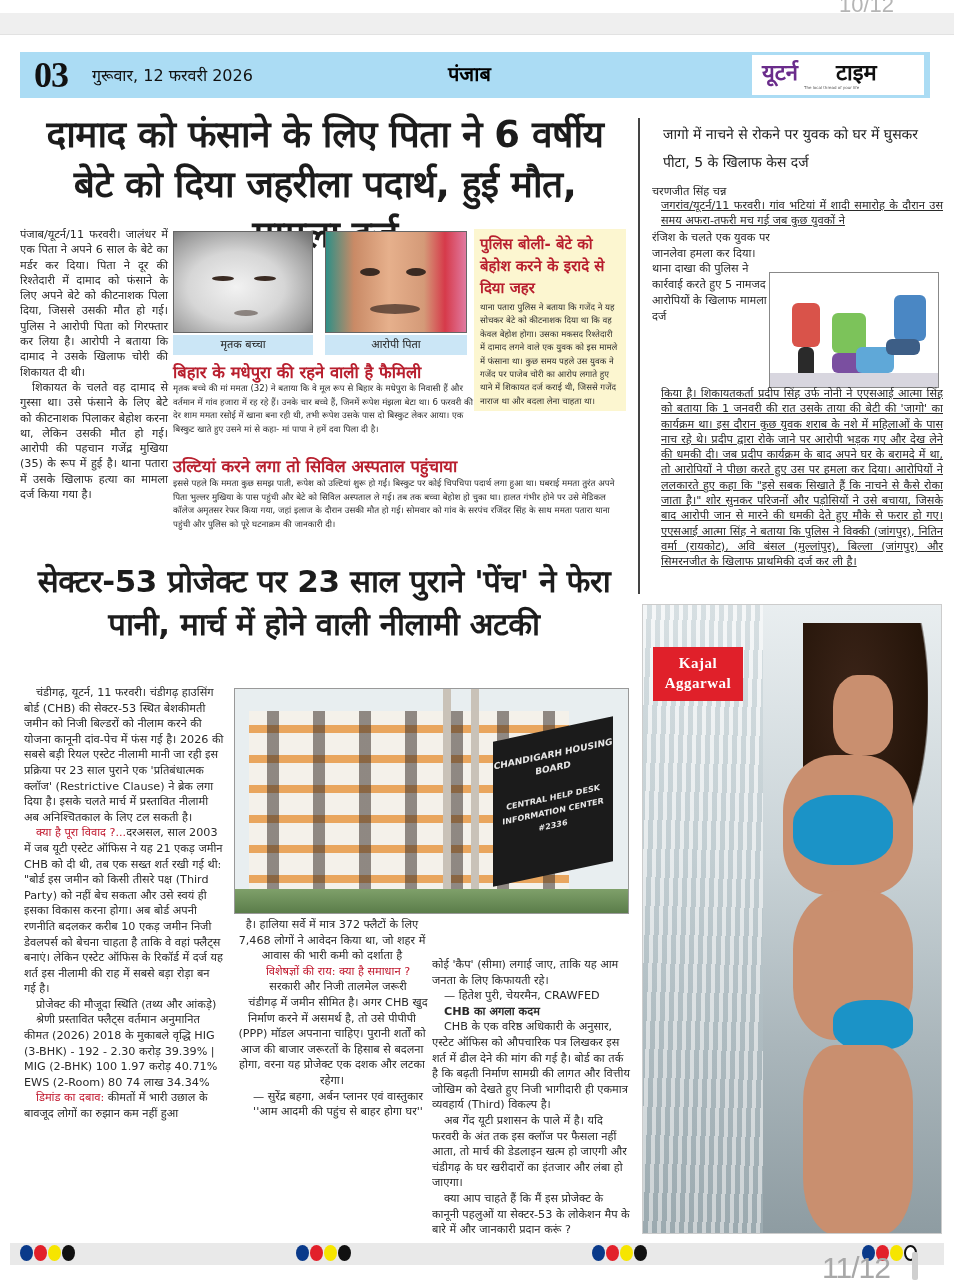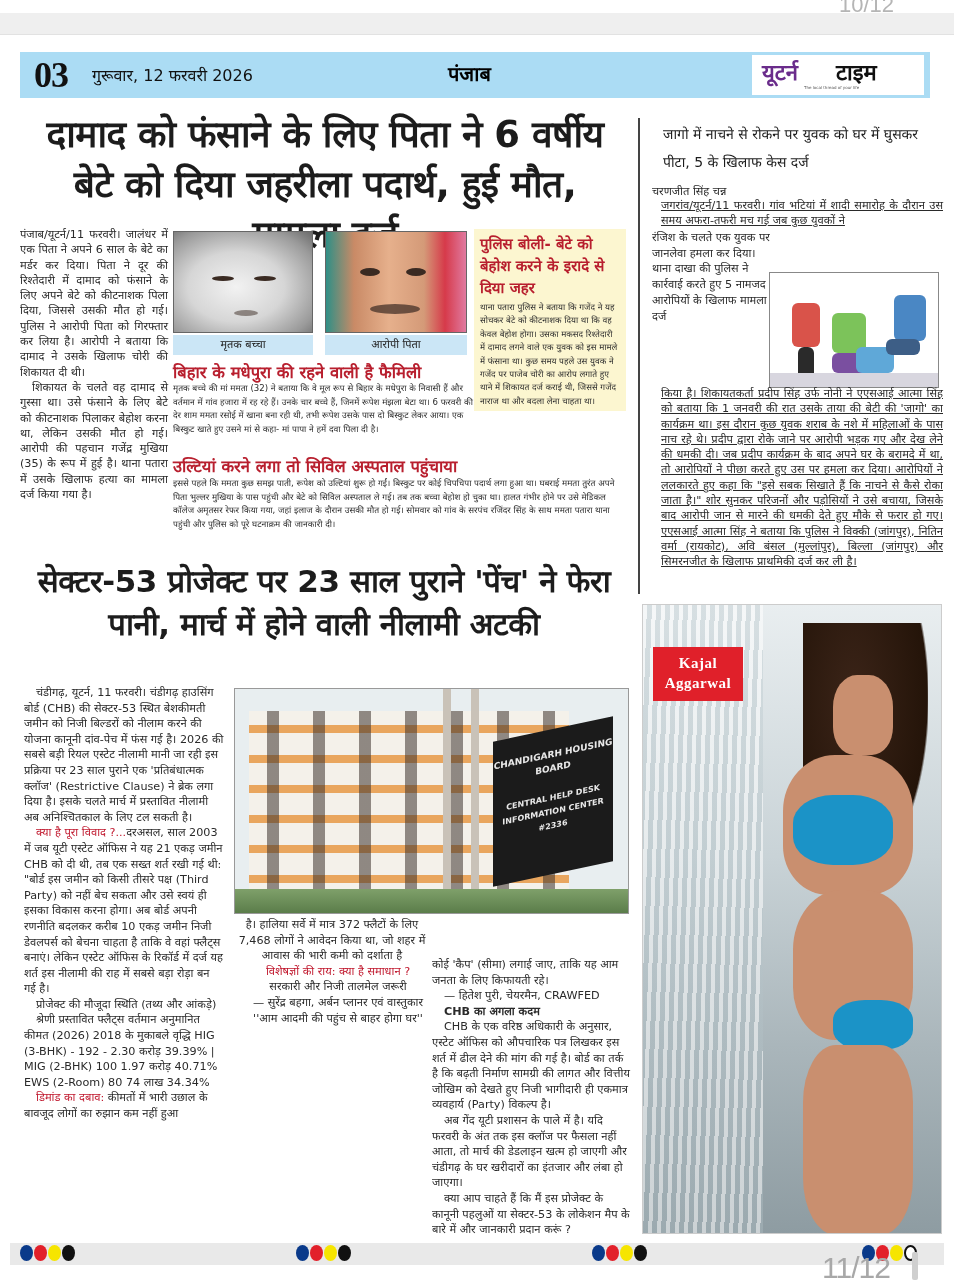--- a/index.html
+++ b/index.html
@@ -186,29 +186,30 @@
       <span style="display:block;">CENTRAL HELP DESK</span>
       <span style="display:block;">INFORMATION CENTER</span>
       <span style="display:block;">#2336</span>
     </div>
   </div>
 
   <div class="b-col2">
     <p>है। हालिया सर्वे में मात्र 372 फ्लैटों के लिए 7,468 लोगों ने आवेदन किया था, जो शहर में आवास की भारी कमी को दर्शाता है</p>
     <p class="indent kicker">विशेषज्ञों की राय: क्या है समाधान ?</p>
     <p class="indent">सरकारी और निजी तालमेल जरूरी</p>
+    <p class="indent">चंडीगढ़ में जमीन सीमित है। अगर CHB खुद निर्माण करने में असमर्थ है, तो उसे पीपीपी (PPP) मॉडल अपनाना चाहिए। पुरानी शर्तों को आज की बाजार जरूरतों के हिसाब से बदलना होगा, वरना यह प्रोजेक्ट एक दशक और लटका रहेगा।</p>
     <p class="indent">— सुरेंद्र बहगा, अर्बन प्लानर एवं वास्तुकार</p>
     <p class="indent">''आम आदमी की पहुंच से बाहर होगा घर''</p>
   </div>
 
   <div class="b-col3">
     <p>कोई 'कैप' (सीमा) लगाई जाए, ताकि यह आम जनता के लिए किफायती रहे।</p>
     <p class="indent">— हितेश पुरी, चेयरमैन, CRAWFED</p>
     <p class="indent" style="font-weight:bold;">CHB का अगला कदम</p>
-    <p class="indent">CHB के एक वरिष्ठ अधिकारी के अनुसार, एस्टेट ऑफिस को औपचारिक पत्र लिखकर इस शर्त में ढील देने की मांग की गई है। बोर्ड का तर्क है कि बढ़ती निर्माण सामग्री की लागत और वित्तीय जोखिम को देखते हुए निजी भागीदारी ही एकमात्र व्यवहार्य (Party) विकल्प है।</p>
+    <p class="indent">CHB के एक वरिष्ठ अधिकारी के अनुसार, एस्टेट ऑफिस को औपचारिक पत्र लिखकर इस शर्त में ढील देने की मांग की गई है। बोर्ड का तर्क है कि बढ़ती निर्माण सामग्री की लागत और वित्तीय जोखिम को देखते हुए निजी भागीदारी ही एकमात्र व्यवहार्य (Third) विकल्प है।</p>
     <p class="indent">अब गेंद यूटी प्रशासन के पाले में है। यदि फरवरी के अंत तक इस क्लॉज पर फैसला नहीं आता, तो मार्च की डेडलाइन खत्म हो जाएगी और चंडीगढ़ के घर खरीदारों का इंतजार और लंबा हो जाएगा।</p>
     <p class="indent">क्या आप चाहते हैं कि मैं इस प्रोजेक्ट के कानूनी पहलुओं या सेक्टर-53 के लोकेशन मैप के बारे में और जानकारी प्रदान करूं ?</p>
   </div>
 
   <div class="celeb">
     <div class="waterfall"></div>
     <div class="hair"></div>
     <div class="skin" style="left:190px;top:70px;width:60px;height:80px;"></div>
     <div class="skin" style="left:140px;top:150px;width:130px;height:140px;"></div>
     <div class="bikini" style="left:150px;top:190px;width:100px;height:70px;"></div>

